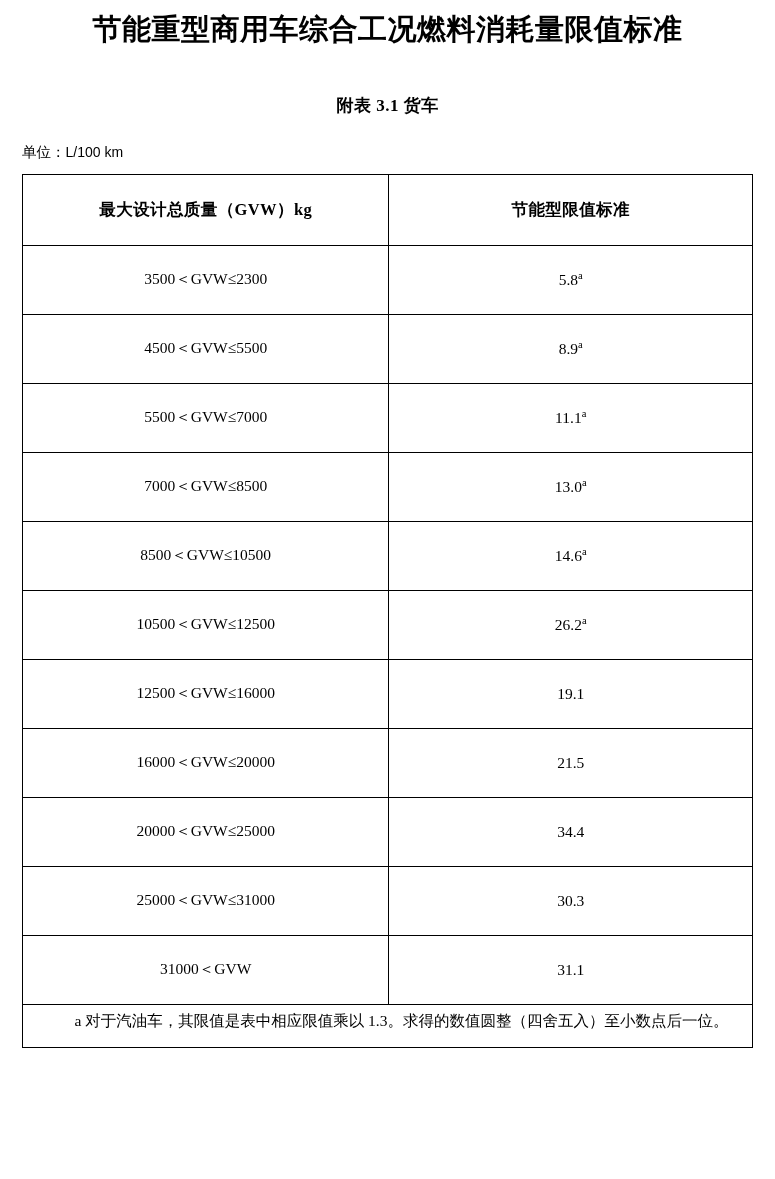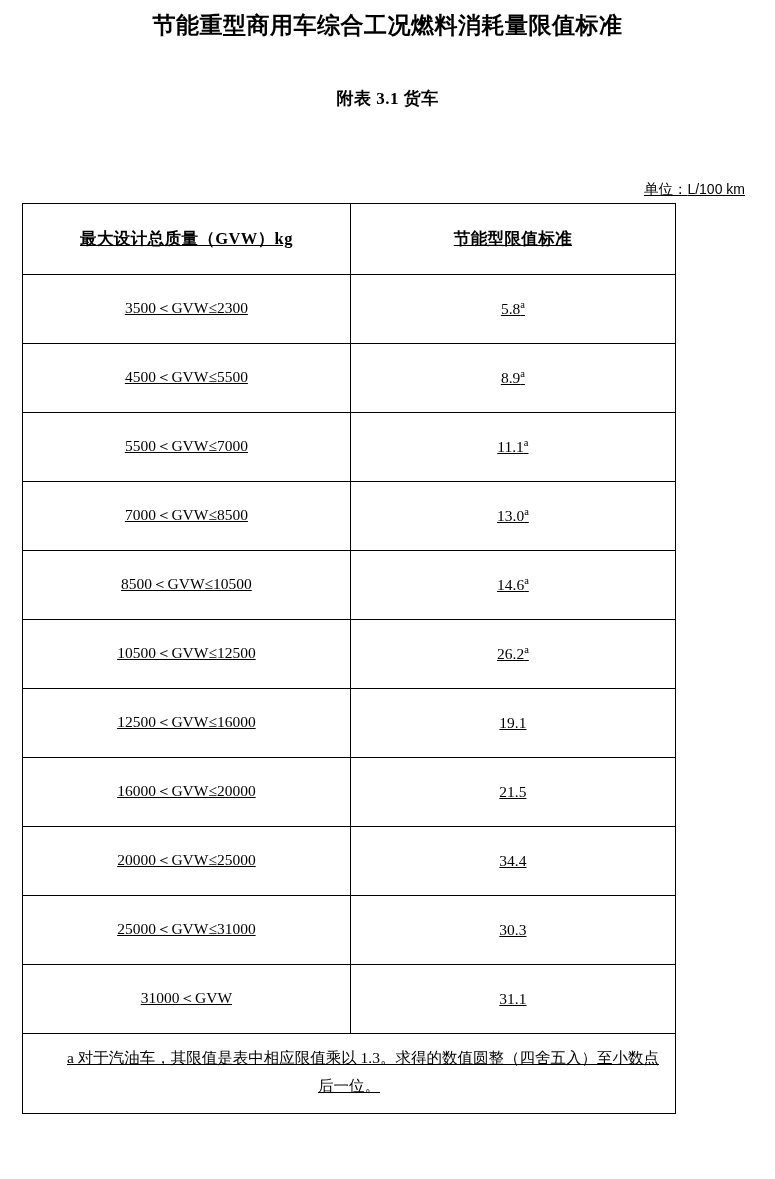--- a/index.html
+++ b/index.html
@@ -18,51 +18,48 @@
   .page {
     width: 775px;
     height: 1179px;
     box-sizing: border-box;
     padding: 0 22px;
     position: relative;
   }
   .doc-title {
     font-family: "Liberation Serif", "DejaVu Serif", serif;
     font-weight: bold;
-    font-size: 23px;
+    font-size: 29px;
     letter-spacing: 0.5px;
     text-align: center;
     margin-top: 12px;
     line-height: 1.2;
     white-space: nowrap;
   }
   .table-caption {
     text-align: center;
     font-weight: bold;
     font-size: 17px;
     margin-top: 47px;
     letter-spacing: 0.5px;
   }
   .unit-line {
-    text-align: right;
     font-size: 14.5px;
-    margin-top: 70px;
+    margin-top: 26px;
     padding-right: 8px;
-    text-decoration: underline;
   }
   .unit-line .unit-label {
     font-family: "Liberation Sans", sans-serif;
     font-size: 14px;
   }
   table.fuel-table {
-    width: 654px;
-    margin-top: 4px;
+    width: 731px;
+    margin-top: 12px;
     border-collapse: collapse;
     table-layout: fixed;
-    text-decoration: underline;
   }
   table.fuel-table td, table.fuel-table th {
     border: 1px solid #000000;
     text-align: center;
     vertical-align: middle;
     font-size: 15.5px;
     font-family: "Liberation Serif", "DejaVu Serif", serif;
   }
   table.fuel-table thead th {
     height: 68px;
@@ -75,21 +72,21 @@
   }
   .col-a { width: 50.2%; }
   .col-b { width: 49.8%; }
   sup {
     font-size: 10.5px;
     vertical-align: super;
     line-height: 0;
   }
   .footnote-cell {
     text-align: right;
-    padding: 10px 14px 12px 14px;
+    padding: 2px 14px 12px 14px;
     font-size: 15.5px;
     line-height: 1.85;
     height: auto !important;
   }
   .footnote-cell .indent {
     display: inline-block;
     width: 28px;
   }
 </style>
 </head>

